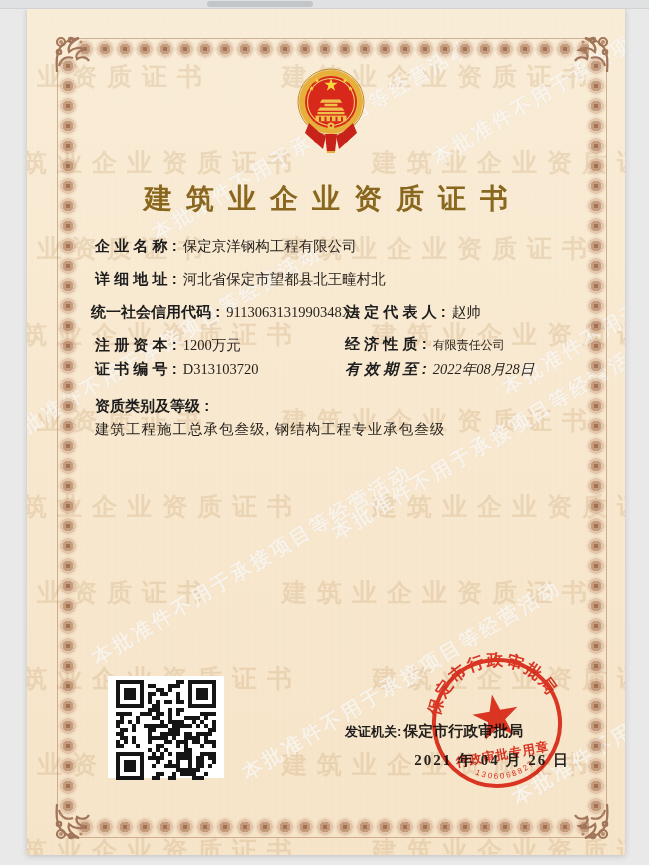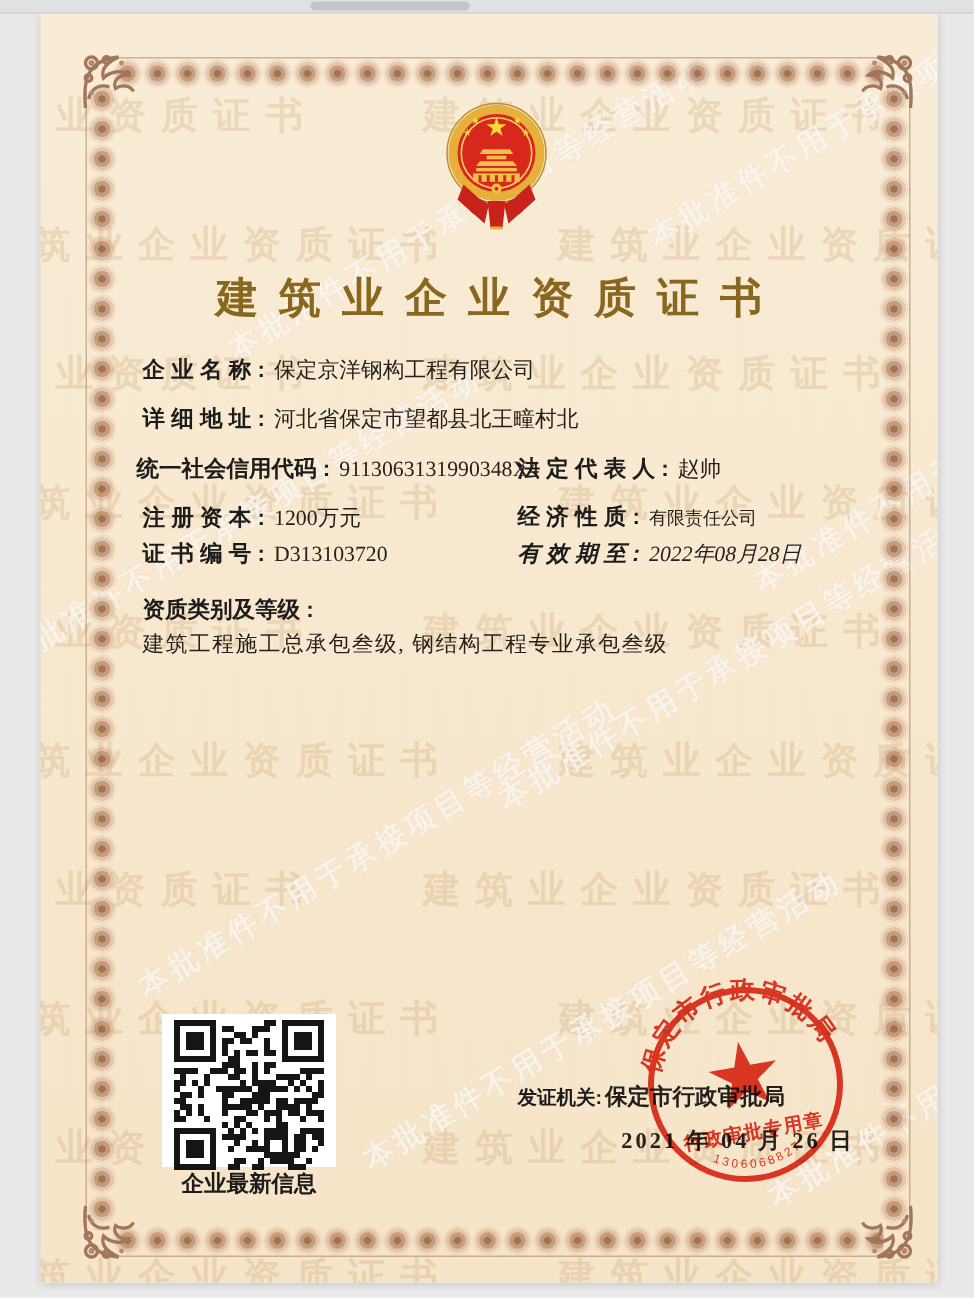--- a/index.html
+++ b/index.html
@@ -600,21 +600,20 @@
         <rect x="36" y="96" width="4" height="4"></rect>
         <rect x="40" y="96" width="4" height="4"></rect>
         <rect x="52" y="96" width="4" height="4"></rect>
         <rect x="56" y="96" width="4" height="4"></rect>
         <rect x="76" y="96" width="4" height="4"></rect>
         <rect x="80" y="96" width="4" height="4"></rect>
         <rect x="84" y="96" width="4" height="4"></rect>
       </svg>
   </div>
   <div class="qr-caption">
-    <div>企业最新信息</div>
   </div>
 
   <div class="issuer">
     <span class="flabel">发证机关:</span><span class="fvalue">保定市行政审批局</span>
   </div>
   <div class="issue-date">2021 年 04 月 26 日</div>
 
   <svg class="seal" viewBox="-75 -75 150 150">
     <defs>
       <path id="sealArcTop" d="M -52 26 A 58 58 0 1 1 52 26" fill="none"></path>

